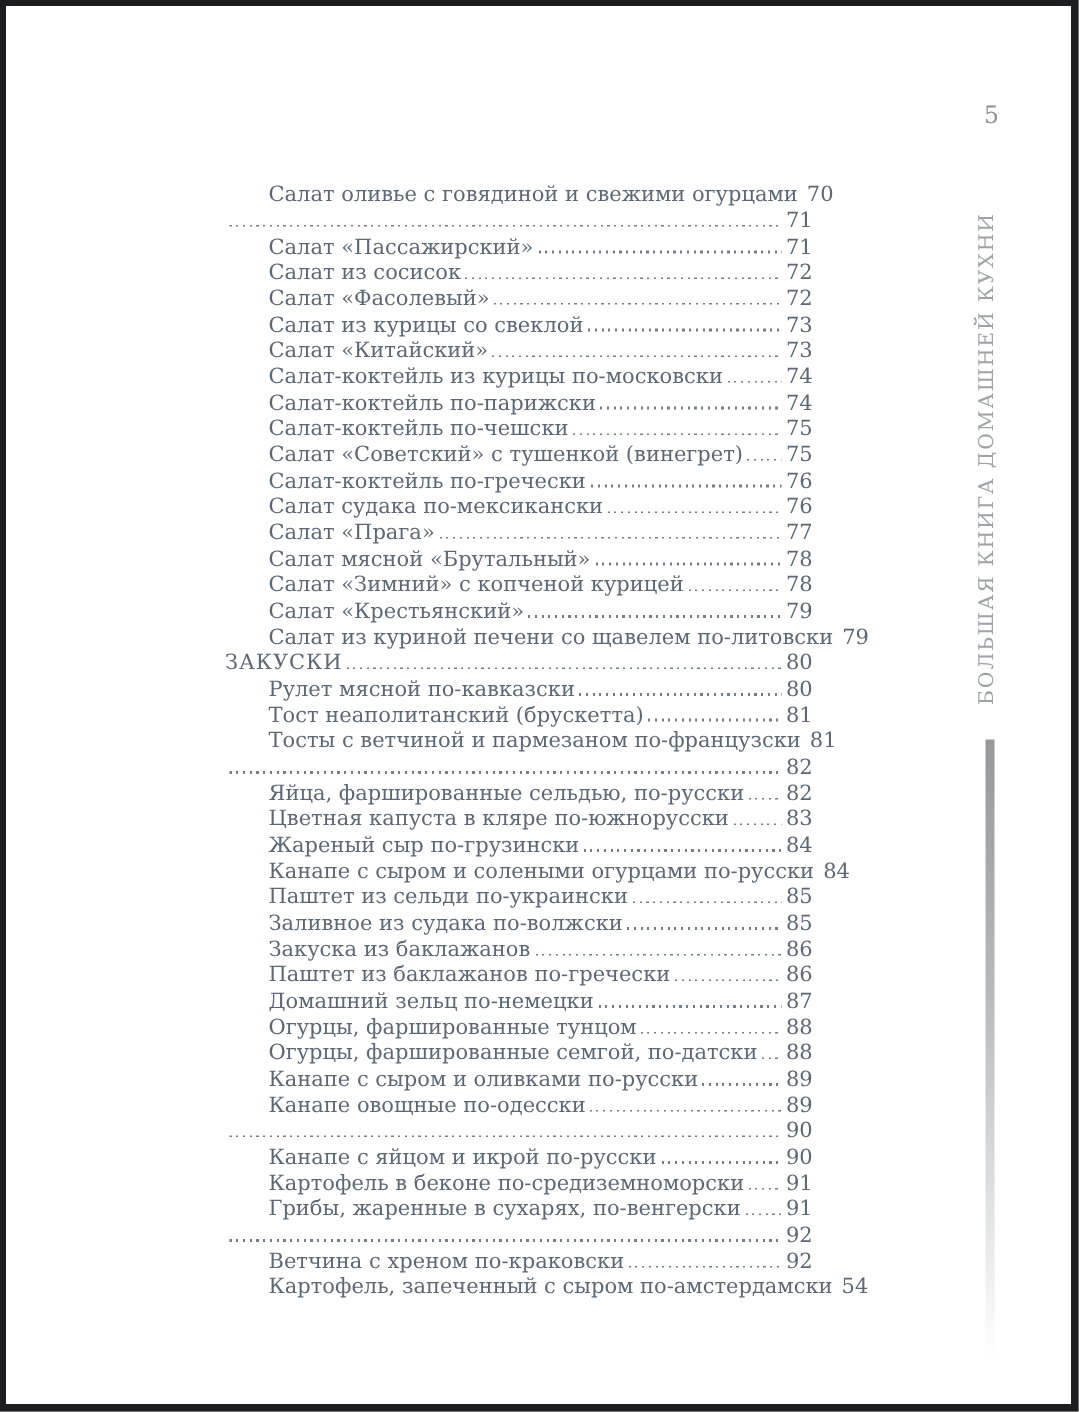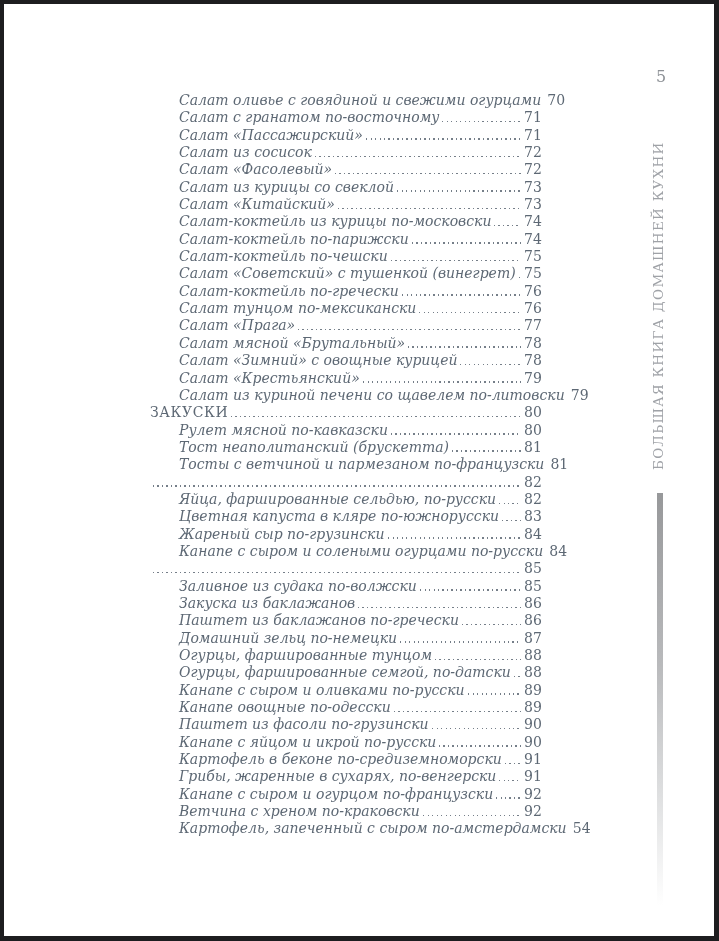--- a/index.html
+++ b/index.html
@@ -64,40 +64,40 @@
   }
   .toc-row {
     display: flex;
     align-items: baseline;
     height: 17.35px;
     line-height: 17.35px;
     white-space: nowrap;
   }
   .toc-row.item .toc-title {
     padding-left: 29px;
-    font-style: italic;
   }
   .toc-row.section .toc-title {
     font-style: normal;
     letter-spacing: 0.6px;
   }
   .toc-title { flex: 0 0 auto; }
   .toc-leader {
     flex: 1 1 auto;
     height: 1.4px;
     margin: 0 3px;
     background-image: repeating-linear-gradient(to right,
       var(--text) 0, var(--text) 1.4px, transparent 1.4px, transparent 4.5px);
     opacity: 0.85;
   }
   .toc-page {
     flex: 0 0 auto;
     font-style: normal;
-    text-align: center;
+    text-align: left;
     min-width: 18px;
+    margin-top: 30px;
   }
 </style>
 </head>
 <body>
 
 <div class="page">
 
   <div class="folio">5</div>
 
   <div class="vertical-title">БОЛЬШАЯ КНИГА ДОМАШНЕЙ КУХНИ</div>
@@ -105,21 +105,20 @@
   <div class="edge-bar"></div>
 
   <div class="toc">
     <div class="toc-row item">
       <span class="toc-title">Салат оливье с говядиной и свежими огурцами</span>
       <span class="toc-leader"></span>
       <span class="toc-page">70</span>
     </div>
 
     <div class="toc-row item">
-      <span class="toc-title">Салат с гранатом по-восточному</span>
       <span class="toc-leader"></span>
       <span class="toc-page">71</span>
     </div>
 
     <div class="toc-row item">
       <span class="toc-title">Салат «Пассажирский»</span>
       <span class="toc-leader"></span>
       <span class="toc-page">71</span>
     </div>
 
@@ -171,39 +170,39 @@
       <span class="toc-page">75</span>
     </div>
 
     <div class="toc-row item">
       <span class="toc-title">Салат-коктейль по-гречески</span>
       <span class="toc-leader"></span>
       <span class="toc-page">76</span>
     </div>
 
     <div class="toc-row item">
-      <span class="toc-title">Салат тунцом по-мексикански</span>
+      <span class="toc-title">Салат судака по-мексикански</span>
       <span class="toc-leader"></span>
       <span class="toc-page">76</span>
     </div>
 
     <div class="toc-row item">
       <span class="toc-title">Салат «Прага»</span>
       <span class="toc-leader"></span>
       <span class="toc-page">77</span>
     </div>
 
     <div class="toc-row item">
       <span class="toc-title">Салат мясной «Брутальный»</span>
       <span class="toc-leader"></span>
       <span class="toc-page">78</span>
     </div>
 
     <div class="toc-row item">
-      <span class="toc-title">Салат «Зимний» с овощные курицей</span>
+      <span class="toc-title">Салат «Зимний» с копченой курицей</span>
       <span class="toc-leader"></span>
       <span class="toc-page">78</span>
     </div>
 
     <div class="toc-row item">
       <span class="toc-title">Салат «Крестьянский»</span>
       <span class="toc-leader"></span>
       <span class="toc-page">79</span>
     </div>
 
@@ -260,20 +259,21 @@
       <span class="toc-page">84</span>
     </div>
 
     <div class="toc-row item">
       <span class="toc-title">Канапе с сыром и солеными огурцами по-русски</span>
       <span class="toc-leader"></span>
       <span class="toc-page">84</span>
     </div>
 
     <div class="toc-row item">
+      <span class="toc-title">Паштет из сельди по-украински</span>
       <span class="toc-leader"></span>
       <span class="toc-page">85</span>
     </div>
 
     <div class="toc-row item">
       <span class="toc-title">Заливное из судака по-волжски</span>
       <span class="toc-leader"></span>
       <span class="toc-page">85</span>
     </div>
 
@@ -313,21 +313,20 @@
       <span class="toc-page">89</span>
     </div>
 
     <div class="toc-row item">
       <span class="toc-title">Канапе овощные по-одесски</span>
       <span class="toc-leader"></span>
       <span class="toc-page">89</span>
     </div>
 
     <div class="toc-row item">
-      <span class="toc-title">Паштет из фасоли по-грузински</span>
       <span class="toc-leader"></span>
       <span class="toc-page">90</span>
     </div>
 
     <div class="toc-row item">
       <span class="toc-title">Канапе с яйцом и икрой по-русски</span>
       <span class="toc-leader"></span>
       <span class="toc-page">90</span>
     </div>
 
@@ -337,21 +336,20 @@
       <span class="toc-page">91</span>
     </div>
 
     <div class="toc-row item">
       <span class="toc-title">Грибы, жаренные в сухарях, по-венгерски</span>
       <span class="toc-leader"></span>
       <span class="toc-page">91</span>
     </div>
 
     <div class="toc-row item">
-      <span class="toc-title">Канапе с сыром и огурцом по-французски</span>
       <span class="toc-leader"></span>
       <span class="toc-page">92</span>
     </div>
 
     <div class="toc-row item">
       <span class="toc-title">Ветчина с хреном по-краковски</span>
       <span class="toc-leader"></span>
       <span class="toc-page">92</span>
     </div>
 

